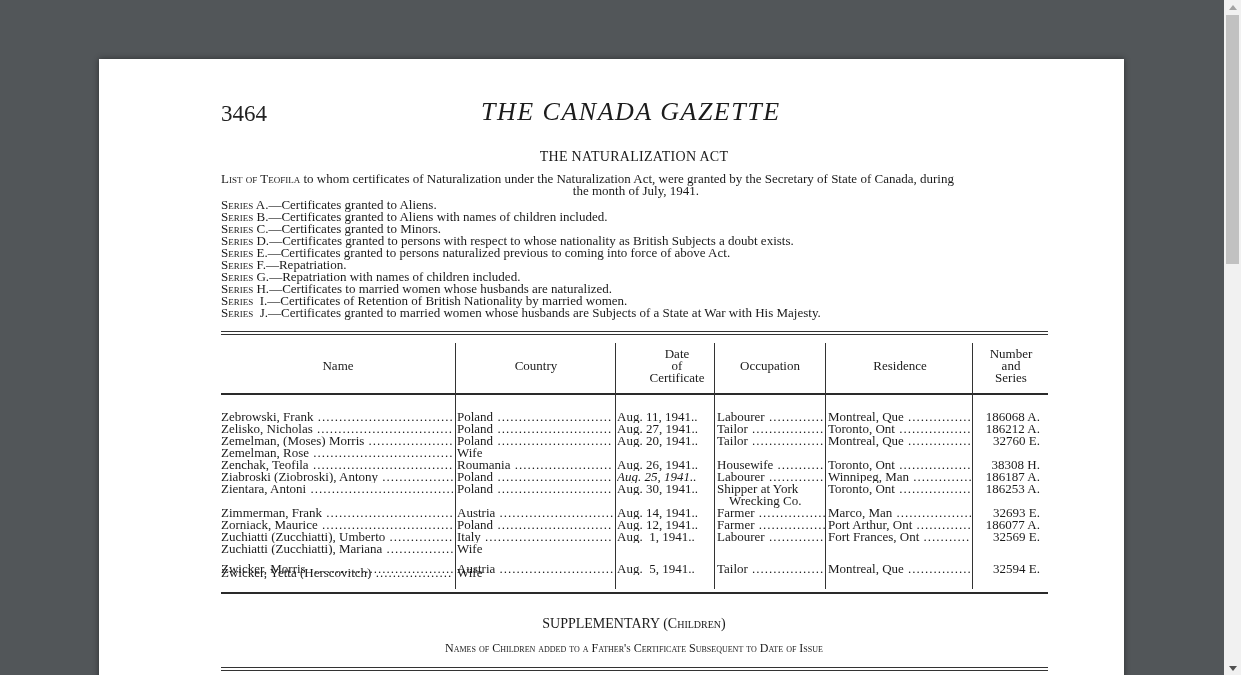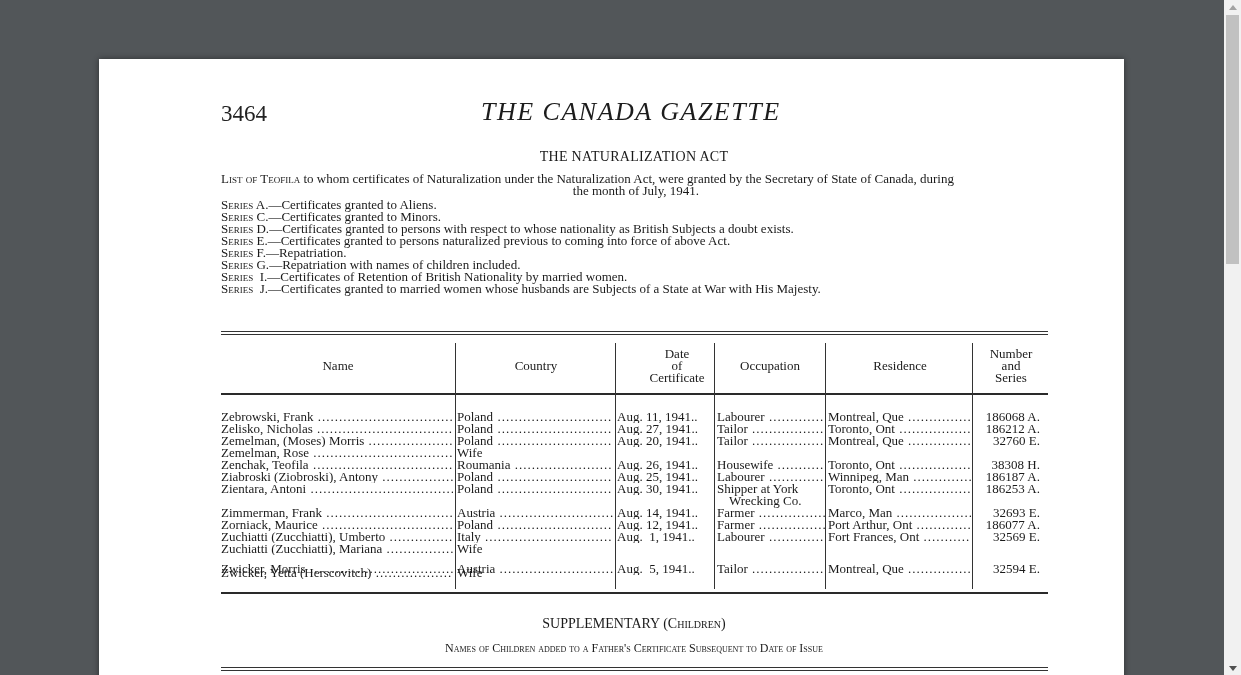--- a/index.html
+++ b/index.html
@@ -84,25 +84,27 @@
     <div class="gazette-title">THE CANADA GAZETTE</div>
     <div class="act-title">THE NATURALIZATION ACT</div>
 
     <div class="intro">
       <span class="sc">List of Teofila</span><span> to whom certificates of Naturalization under the Naturalization Act, were granted by the Secretary of State of Canada, during</span>
       <span class="l2">the month of July, 1941.</span>
     </div>
 
     <div class="series-list" id="series-list">
         <div class="series-item"><span class="sc">Series</span> <span style="white-space: pre;">A.</span><span>—Certificates granted to Aliens.</span></div>
+        <div class="series-item"><span class="sc">Series</span> <span style="white-space: pre;">B.</span><span>—Certificates granted to Aliens with names of children included.</span></div>
         <div class="series-item"><span class="sc">Series</span> <span style="white-space: pre;">C.</span><span>—Certificates granted to Minors.</span></div>
         <div class="series-item"><span class="sc">Series</span> <span style="white-space: pre;">D.</span><span>—Certificates granted to persons with respect to whose nationality as British Subjects a doubt exists.</span></div>
         <div class="series-item"><span class="sc">Series</span> <span style="white-space: pre;">E.</span><span>—Certificates granted to persons naturalized previous to coming into force of above Act.</span></div>
         <div class="series-item"><span class="sc">Series</span> <span style="white-space: pre;">F.</span><span>—Repatriation.</span></div>
         <div class="series-item"><span class="sc">Series</span> <span style="white-space: pre;">G.</span><span>—Repatriation with names of children included.</span></div>
+        <div class="series-item"><span class="sc">Series</span> <span style="white-space: pre;">H.</span><span>—Certificates to married women whose husbands are naturalized.</span></div>
         <div class="series-item"><span class="sc">Series</span> <span style="white-space: pre;"> I.</span><span>—Certificates of Retention of British Nationality by married women.</span></div>
         <div class="series-item"><span class="sc">Series</span> <span style="white-space: pre;"> J.</span><span>—Certificates granted to married women whose husbands are Subjects of a State at War with His Majesty.</span></div>
       </div>
 
     <div class="rule" style="top:272px"></div>
     <div class="rule" style="top:275px"></div>
 
     <div class="table-header" style="top:282px;">
       <div class="th" style="left:0;width:234px;">Name</div>
       <div class="th" style="left:236px;width:158px;">Country</div>
@@ -165,21 +167,21 @@
           <div class="cell name dots" style="white-space: pre;">Zenchak, Teofila</div>
           <div class="cell country dots" style="white-space: pre;">Roumania</div>
           <div class="cell date" style="white-space: pre;">Aug. 26, 1941..</div>
           <div class="cell occ dots" style="white-space: pre;">Housewife</div>
           <div class="cell res dots" style="white-space: pre;">Toronto, Ont</div>
           <div class="cell num" style="white-space: pre;">38308 H.</div>
         </div>
         <div class="row" style="top: 60px;">
           <div class="cell name dots" style="white-space: pre;">Ziabroski (Ziobroski), Antony</div>
           <div class="cell country dots" style="white-space: pre;">Poland</div>
-          <div class="cell date" style="white-space: pre;">Aug. 25, 1941..</div>
+          <div class="cell date" style="white-space: pre; font-style: italic;">Aug. 25, 1941..</div>
           <div class="cell occ dots" style="white-space: pre;">Labourer</div>
           <div class="cell res dots" style="white-space: pre;">Winnipeg, Man</div>
           <div class="cell num" style="white-space: pre;">186187 A.</div>
         </div>
         <div class="row" style="top: 72px;">
           <div class="cell name dots" style="white-space: pre;">Zientara, Antoni</div>
           <div class="cell country dots" style="white-space: pre;">Poland</div>
           <div class="cell date" style="white-space: pre;">Aug. 30, 1941..</div>
           <div class="cell occ occ-wrap" style="overflow: visible;"><span>Shipper at York</span><span class="second">Wrecking Co.</span></div>
           <div class="cell res dots" style="white-space: pre;">Toronto, Ont</div>

